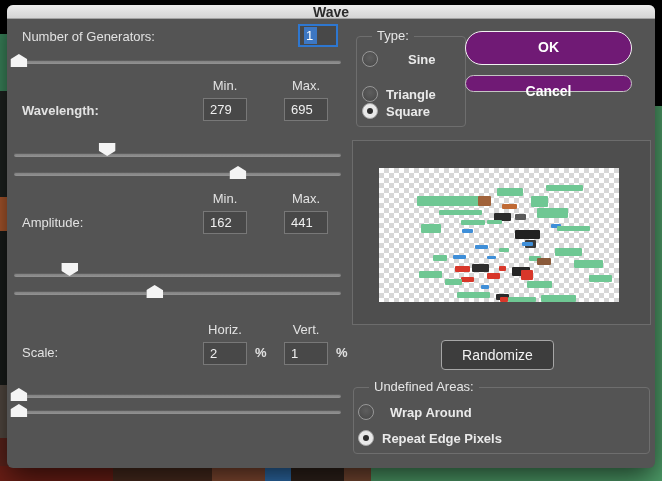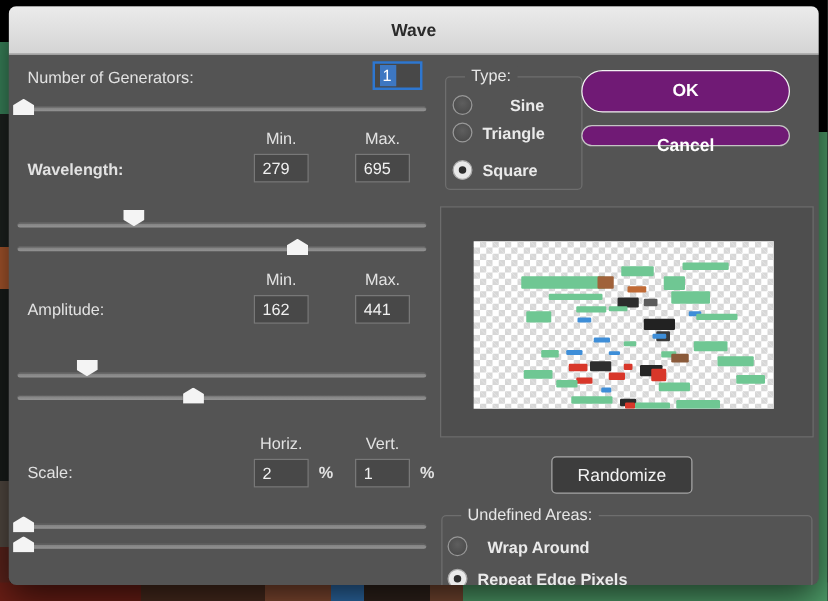--- a/index.html
+++ b/index.html
@@ -18,21 +18,21 @@
   .bg-right { left:653px; top:0; width:9px; height:481px;
     background:linear-gradient(180deg,#000 0 22%,#4f9f6a 22% 100%); }
 
   .dialog {
     position:absolute; left:7px; top:5px; width:648px; height:463px;
     border-radius:6px; overflow:hidden; z-index:2;
     background:#545454;
     box-shadow:0 10px 30px rgba(0,0,0,.65);
   }
   .titlebar {
-    height:39px; background:linear-gradient(#ebebeb,#d4d4d4);
+    height:14px; background:linear-gradient(#ebebeb,#d4d4d4);
     border-bottom:1px solid #a2a2a2;
     display:flex; align-items:center; justify-content:center;
     font-size:14px; font-weight:600; color:#2b2b2b;
   }
   .content { position:relative; width:648px; height:438px; }
 
   .lbl { position:absolute; font-size:13px; color:#e2e2e2; height:16px; line-height:16px; white-space:nowrap; }
   .hdr { position:absolute; font-size:13px; color:#e2e2e2; width:44px; text-align:center; height:16px; line-height:16px; }
 
   .field {
@@ -165,21 +165,21 @@
       <div class="track"></div>
       <div class="thumb up" style="left: 1.5%;"></div>
     </div>
 
     <div class="groupbox" style="left:349px; top:17px; width:110px; height:91px;"></div>
     <div class="grouptitle" style="left:365px; top:9px;">Type:</div>
     <div class="radio-row" style="left:355px; top:32px;gap:30px;">
       <span class="radio"></span>
       <span class="radio-label">Sine</span>
     </div>
-    <div class="radio-row" style="left:355px; top:54px;justify-content:flex-end;">
+    <div class="radio-row" style="left:355px; top:67px;justify-content:flex-end;">
       <span class="radio"></span>
       <span class="radio-label">Triangle</span>
     </div>
     <div class="radio-row" style="left:355px; top:84px;">
       <span class="radio selected"></span>
       <span class="radio-label">Square</span>
     </div>
 
     <div class="pill ok" style="left:458px; top:12px;">OK</div>
     <div class="pill cancel" style="left:458px; top:56px;">Cancel</div>

